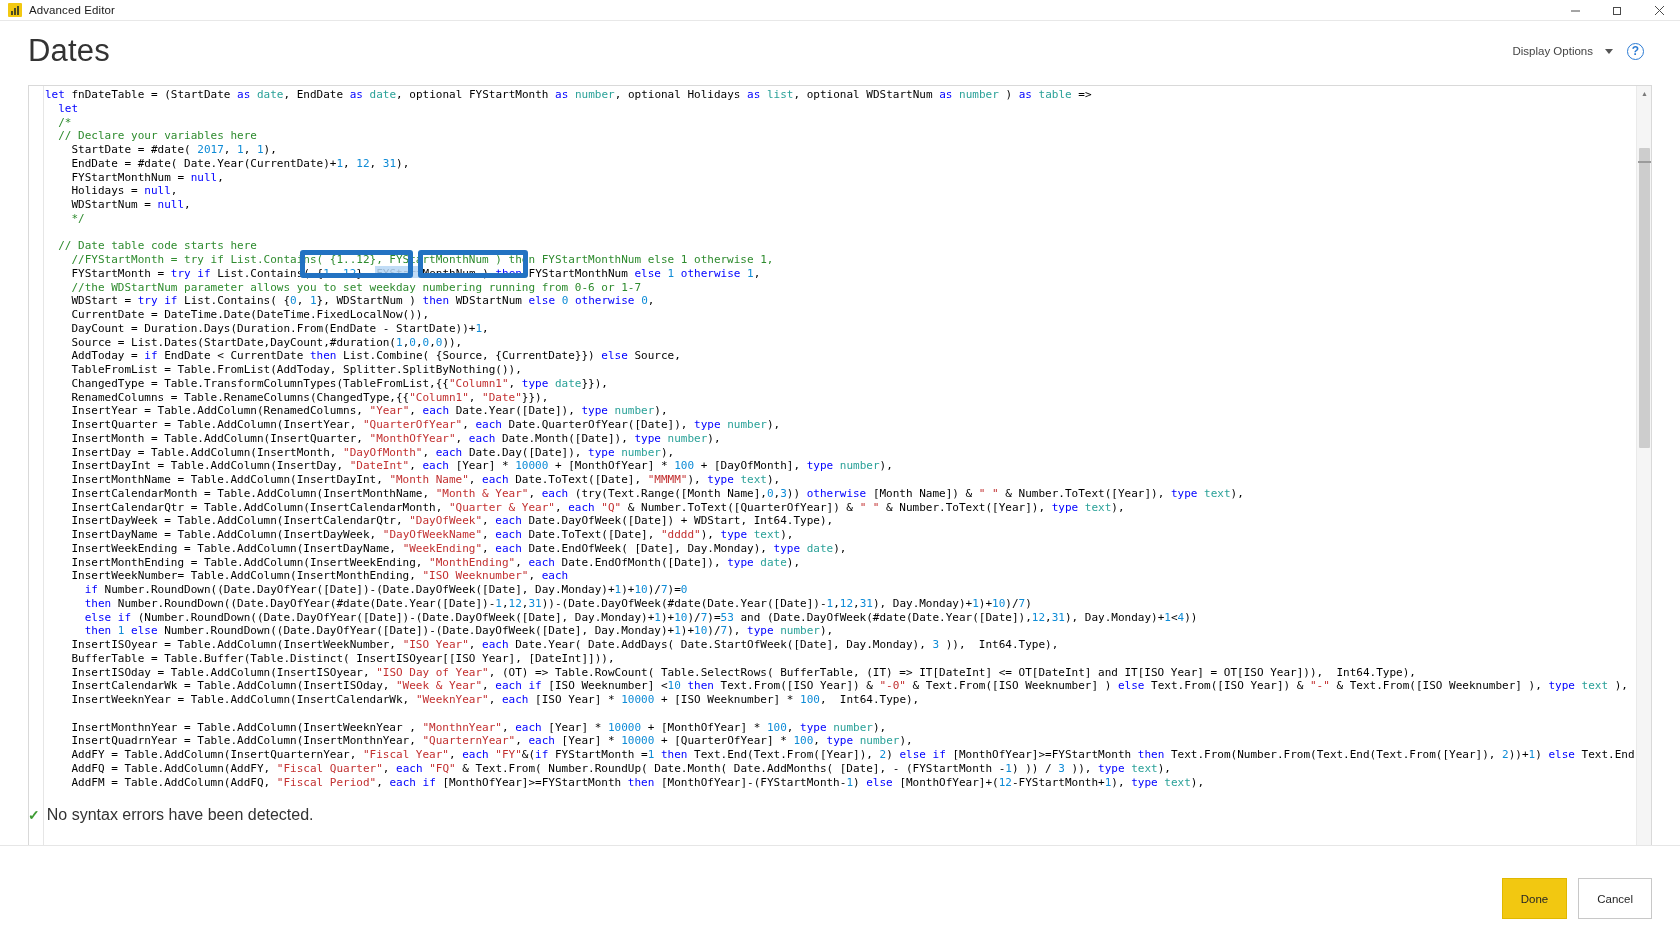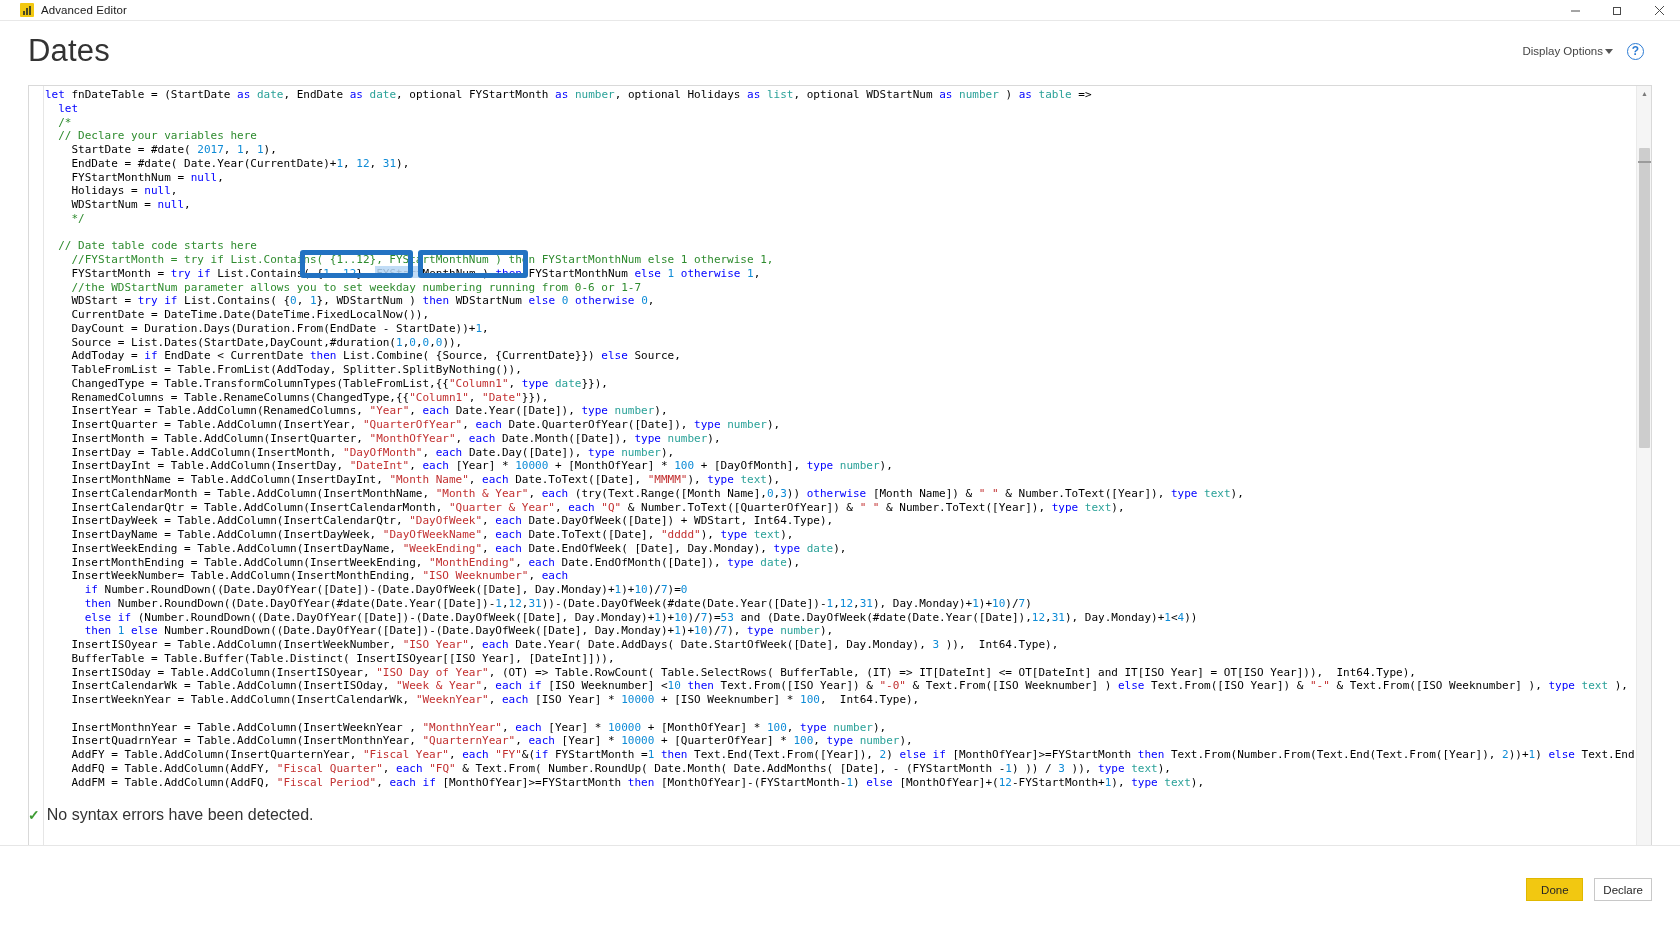--- a/index.html
+++ b/index.html
@@ -11,21 +11,21 @@
     font-family: "Liberation Sans", sans-serif;
   }
 
   
   .titlebar {
     height: 21px;
     background: #ffffff;
     border-bottom: 1px solid #e8e8e8;
     display: flex;
     align-items: center;
-    padding-left: 20px;
+    padding-left: 8px;
     position: relative;
   }
   .app-icon {
     width: 14px; height: 14px;
     background: #f2c811;
     border-radius: 1px;
     display: inline-flex;
     align-items: flex-end;
     justify-content: center;
     gap: 1px;
@@ -80,21 +80,21 @@
     margin-left: auto;
     display: flex;
     align-items: center;
     gap: 14px;
   }
   .display-options {
     font-size: 11.5px;
     color: #444444;
     display: flex;
     align-items: center;
-    gap: 2px;
+    gap: 12px;
     cursor: pointer;
     margin-left: 32px;
   }
   .chev {
     width: 0; height: 0;
     border-left: 4px solid transparent;
     border-right: 4px solid transparent;
     border-top: 5px solid #555;
   }
   .help-icon {
@@ -239,25 +239,25 @@
     background: #ffffff;
   }
   .footer-btns {
     position: absolute;
     right: 28px; top: 32px;
     display: flex;
     gap: 11px;
   }
   .btn {
     min-width: 57px;
-    height: 23px;
+    height: 41px;
     font-size: 11.5px;
     display: flex; align-items: center; justify-content: center;
     cursor: pointer;
-    padding: 0 8px;
+    padding: 0 18px;
   }
   .btn-primary {
     background: #f2c811;
     color: #262626;
     border: 1px solid #e0b800;
   }
   .btn-secondary {
     background: #ffffff;
     color: #262626;
     border: 1px solid #c8c8c8;
@@ -329,15 +329,15 @@
 <div class="annot" style="left:418px; top:250px; width:110px; height:28px;"></div>
 
 <div class="statusline">
   <span class="check">✓</span>
   <span class="status-text">No syntax errors have been detected.</span>
 </div>
 
 <div class="footer">
   <div class="footer-btns">
     <div class="btn btn-primary">Done</div>
-    <div class="btn btn-secondary">Declare</div>
+    <div class="btn btn-secondary">Cancel</div>
   </div>
 </div>
 
 </body></html>

